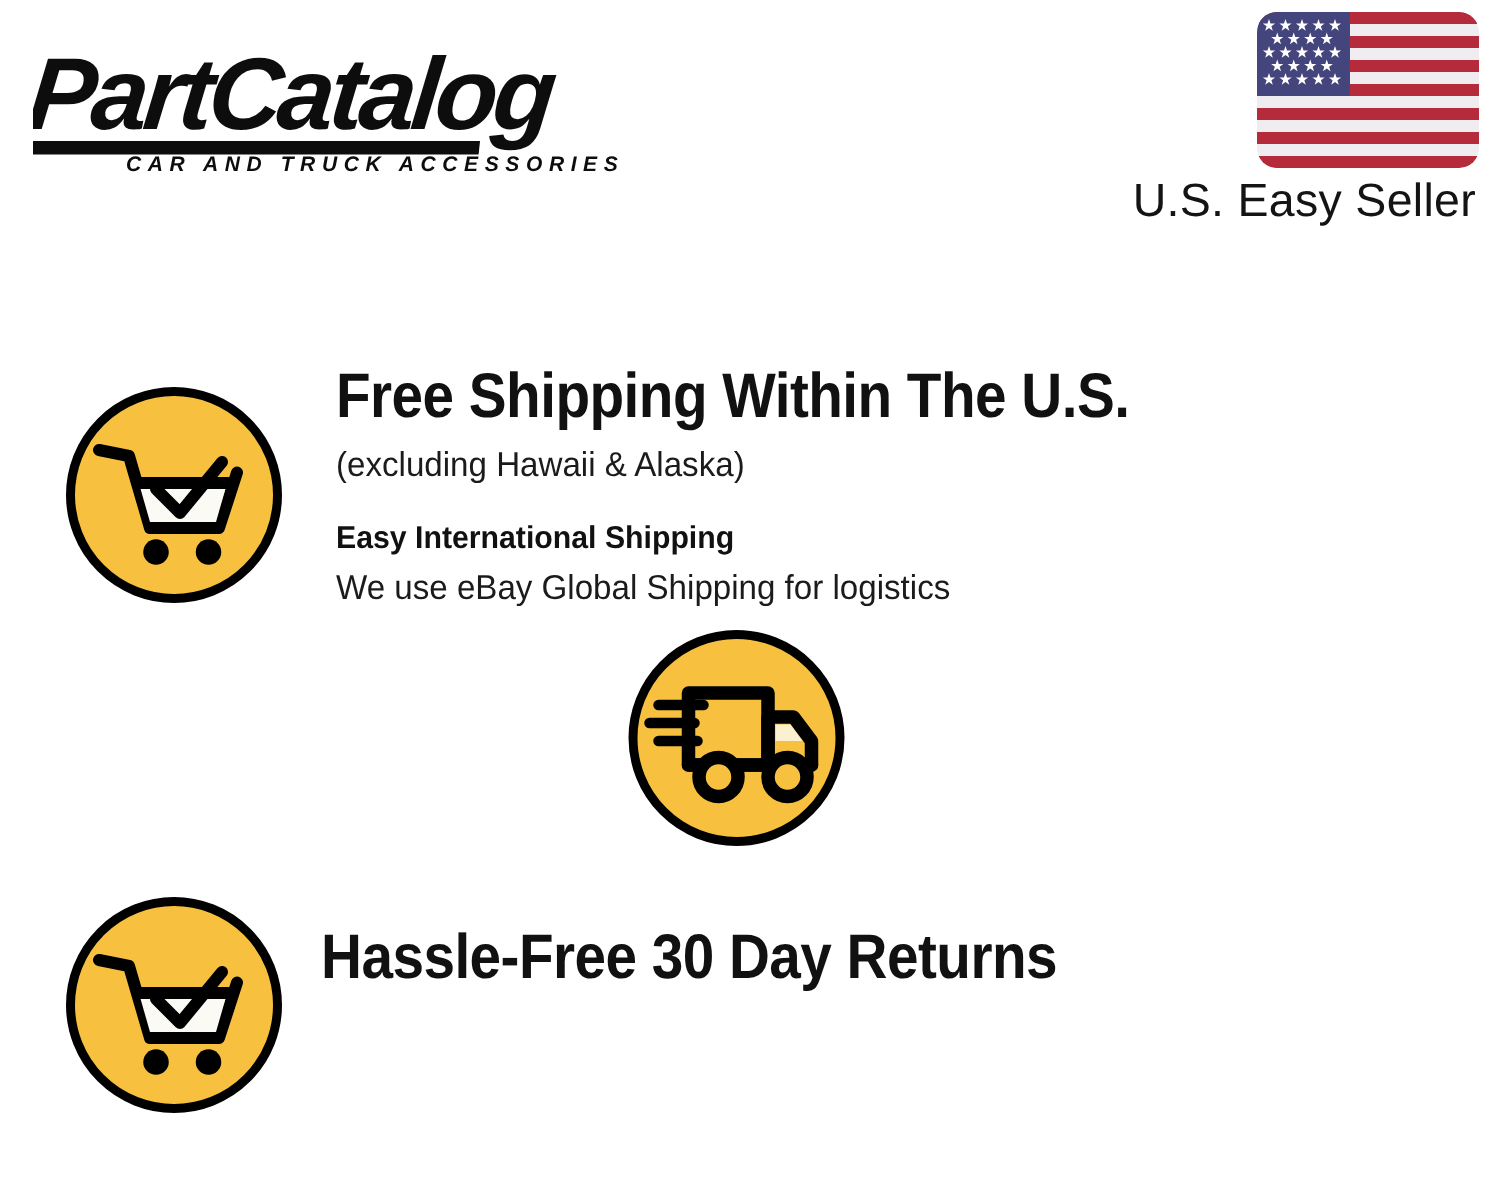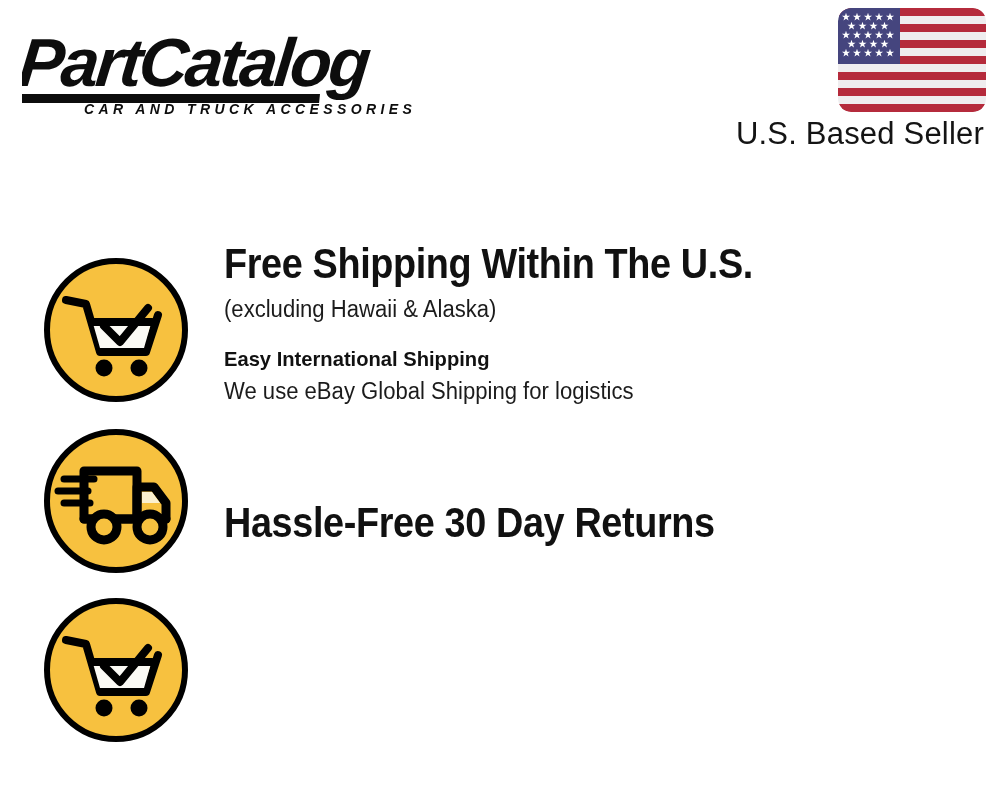--- a/index.html
+++ b/index.html
@@ -69,21 +69,21 @@
     width: 1000px;
   }
   .feature-row {
     position: absolute;
     left: 0;
     width: 940px;
     display: flex;
     align-items: center;
   }
   #feature-row-0 { top: 0px; height: 190px; }
-  #feature-row-1 { top: 190px; height: 170px; }
+  #feature-row-1 { top: 190px; height: 170px; flex-direction: column; }
   #feature-row-2 { top: 360px; height: 170px; }
 
   .badge-icon {
     position: relative;
     flex: 0 0 auto;
     width: 148px;
     height: 148px;
     margin-left: 42px;
   }
   #feature-row-0 .badge-icon { margin-top: 22px; }
@@ -201,21 +201,21 @@
             <use href="#star5" x="46.5" y="36"></use>
             <use href="#star5" x="8" y="45"></use>
             <use href="#star5" x="19" y="45"></use>
             <use href="#star5" x="30" y="45"></use>
             <use href="#star5" x="41" y="45"></use>
             <use href="#star5" x="52" y="45"></use>
           </g>
         </g>
       </svg>
     </div>
-    <span id="seller-label">U.S. Based Seller</span>
+    <span id="seller-label">U.S. Easy Seller</span>
   </div>
 </div>
 
 <div id="features">
 
   <div class="feature-row" id="feature-row-0">
     <div class="badge-icon">
       <svg viewBox="0 0 148 148" xmlns="http://www.w3.org/2000/svg">
         <circle cx="74" cy="74" r="69" fill="#F7C13F" stroke="#000000" stroke-width="6"></circle>
         <g fill="none" stroke="#000000" stroke-width="8" stroke-linecap="round" stroke-linejoin="round">

